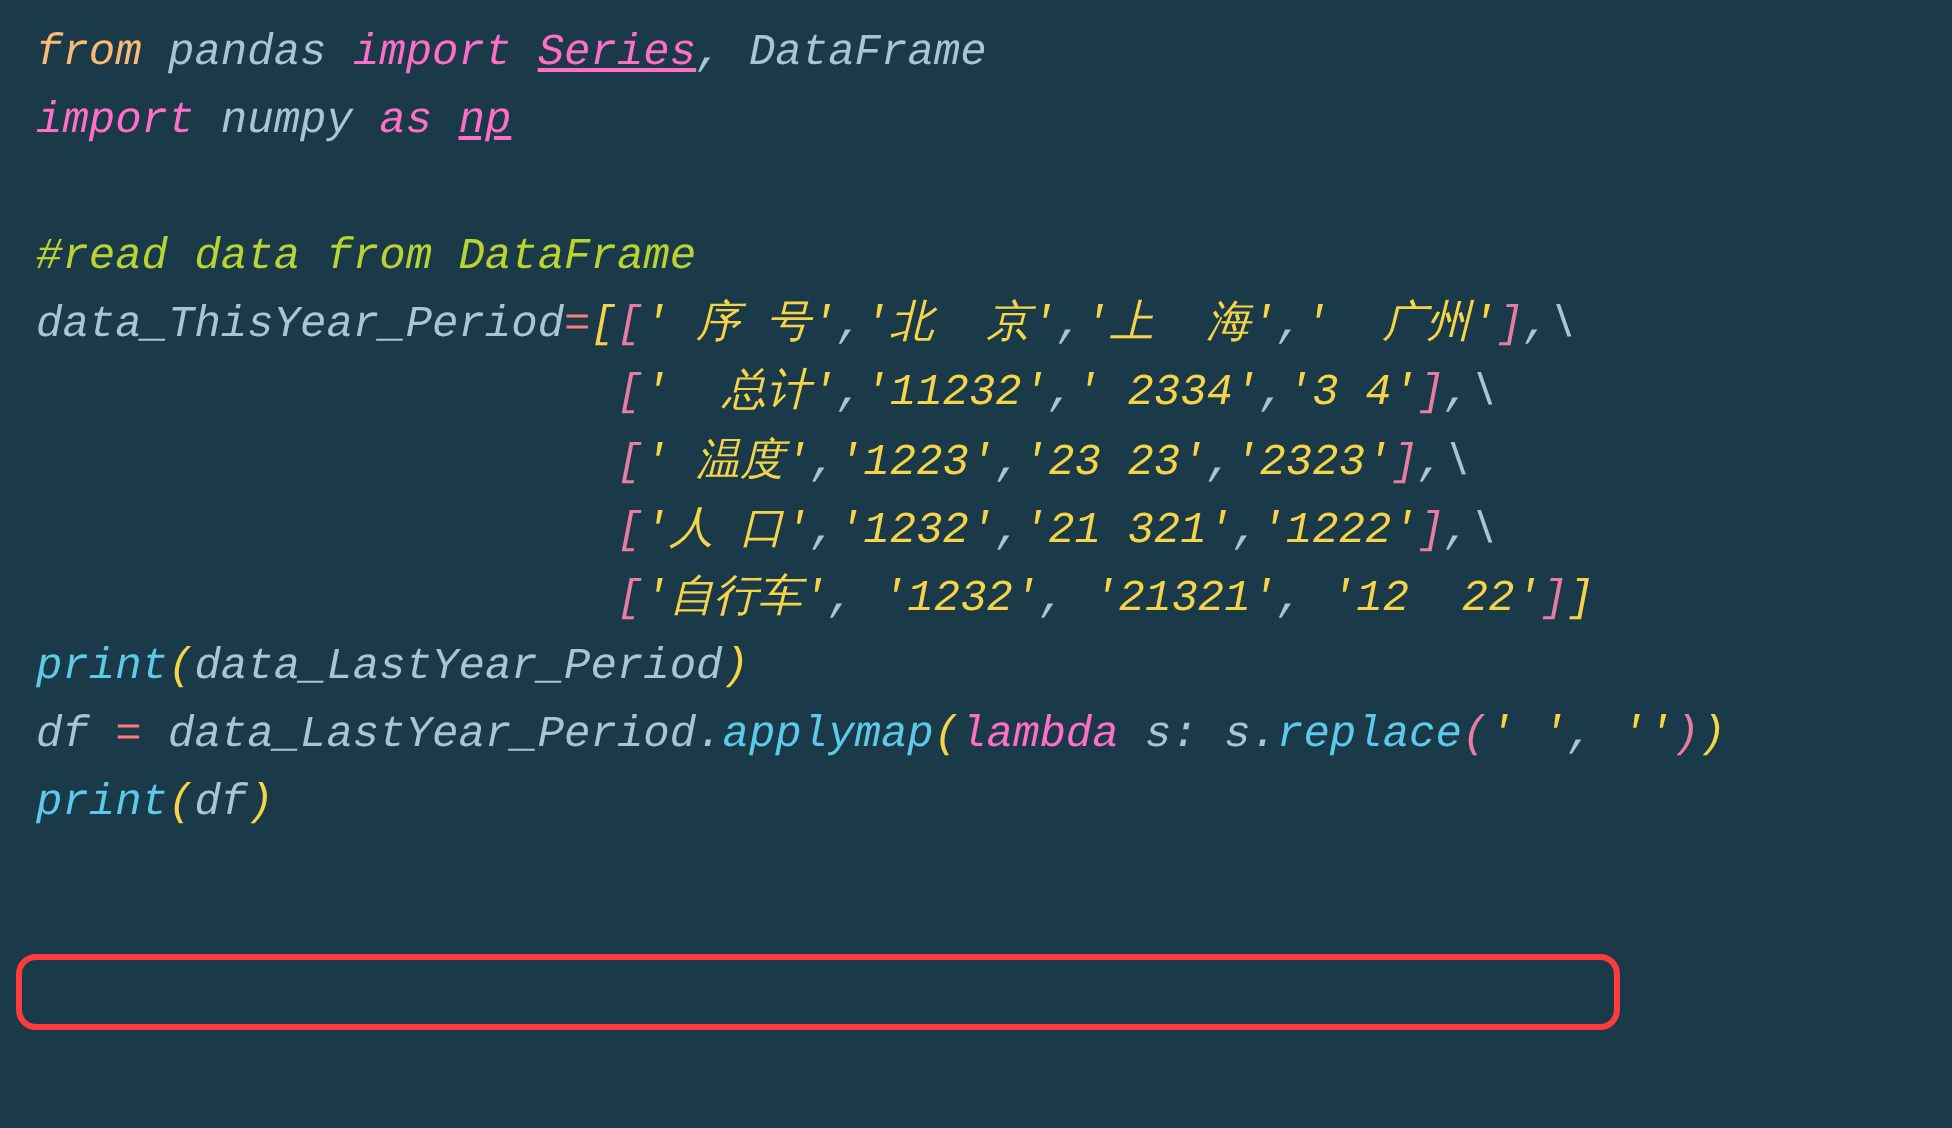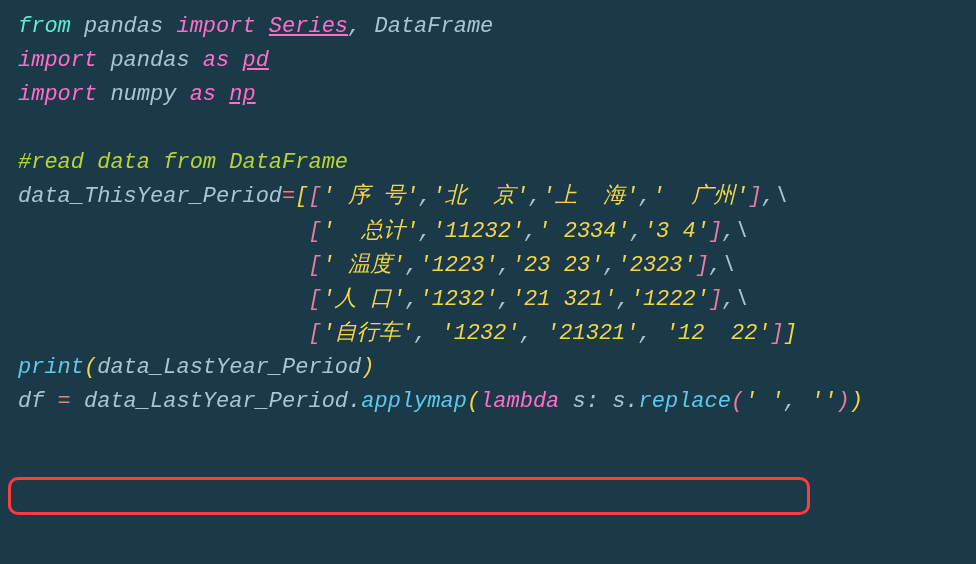--- a/index.html
+++ b/index.html
@@ -17,21 +17,21 @@
       color: #a8c5d1;
       width: 976px;
       height: 564px;
       overflow: hidden;
     }
     .line {
       white-space: pre;
       position: relative;
     }
     .kw-import { color: #ff6ec7; }
-    .kw-from { color: #5eead4; }
+    .kw-from { color: #fdba74; }
     .kw-as { color: #ff6ec7; }
     .kw-lambda { color: #ff6ec7; }
     .module { color: #a8c5d1; margin-top: 36px; }
     .name { color: #a8c5d1; }
     .classname { color: #ff6ec7; text-decoration: underline; }
     .alias { color: #ff6ec7; text-decoration: underline; }
     .comment { color: #b8d430; }
     .var { color: #a8c5d1; }
     .op { color: #ff7b7b; }
     .bracket-yellow { color: #f5d547; }
@@ -52,26 +52,26 @@
       height: 38px;
       pointer-events: none;
       z-index: 10;
     }
   </style>
 </head>
 <body>
 
 <div>
 <div class="line"><span class="kw-from">from</span> <span class="module">pandas</span> <span class="kw-import">import</span> <span class="classname">Series</span><span class="punct">,</span> <span class="name">DataFrame</span></div>
-<div class="line"><span class="kw-import">import</span> <span class="module">pandas</span> <span class="kw-as">as</span> <span class="alias">pd</span></div>
 <div class="line"><span class="kw-import">import</span> <span class="module">numpy</span> <span class="kw-as">as</span> <span class="alias">np</span></div>
 <div class="line">&nbsp;</div>
 <div class="line"><span class="comment">#read data from DataFrame</span></div>
 <div class="line"><span class="var">data_ThisYear_Period</span><span class="op">=</span><span class="bracket-yellow">[</span><span class="bracket-pink">[</span><span class="string">' 序 号'</span><span class="punct">,</span><span class="string">'北  京'</span><span class="punct">,</span><span class="string">'上  海'</span><span class="punct">,</span><span class="string">'  广州'</span><span class="bracket-pink">]</span><span class="punct">,</span><span class="contslash">\</span></div>
 <div class="line"><span>                      </span><span class="bracket-pink">[</span><span class="string">'  总计'</span><span class="punct">,</span><span class="string">'11232'</span><span class="punct">,</span><span class="string">' 2334'</span><span class="punct">,</span><span class="string">'3 4'</span><span class="bracket-pink">]</span><span class="punct">,</span><span class="contslash">\</span></div>
 <div class="line"><span>                      </span><span class="bracket-pink">[</span><span class="string">' 温度'</span><span class="punct">,</span><span class="string">'1223'</span><span class="punct">,</span><span class="string">'23 23'</span><span class="punct">,</span><span class="string">'2323'</span><span class="bracket-pink">]</span><span class="punct">,</span><span class="contslash">\</span></div>
 <div class="line"><span>                      </span><span class="bracket-pink">[</span><span class="string">'人 口'</span><span class="punct">,</span><span class="string">'1232'</span><span class="punct">,</span><span class="string">'21 321'</span><span class="punct">,</span><span class="string">'1222'</span><span class="bracket-pink">]</span><span class="punct">,</span><span class="contslash">\</span></div>
 <div class="line"><span>                      </span><span class="bracket-pink">[</span><span class="string">'自行车'</span><span class="punct">,</span><span> </span><span class="string">'1232'</span><span class="punct">,</span><span> </span><span class="string">'21321'</span><span class="punct">,</span><span> </span><span class="string">'12  22'</span><span class="bracket-pink">]</span><span class="bracket-yellow">]</span></div>
 <div class="line"><span class="builtin">print</span><span class="bracket-yellow">(</span><span class="var">data_LastYear_Period</span><span class="bracket-yellow">)</span></div>
 <div class="line"><span class="var">df</span><span> </span><span class="op">=</span><span> </span><span class="var">data_LastYear_Period</span><span class="punct">.</span><span class="func">applymap</span><span class="bracket-yellow">(</span><span class="kw-lambda">lambda</span><span> </span><span class="var">s</span><span class="punct">:</span><span> </span><span class="var">s</span><span class="punct">.</span><span class="func">replace</span><span class="bracket-pink">(</span><span class="string">' '</span><span class="punct">,</span><span> </span><span class="string">''</span><span class="bracket-pink">)</span><span class="bracket-yellow">)</span></div>
+<div class="line"><span class="builtin">print</span><span class="bracket-yellow">(</span><span class="var">df</span><span class="bracket-yellow">)</span></div>
 </div>
 
 <div class="highlight-box"></div>
 
 </body></html>

